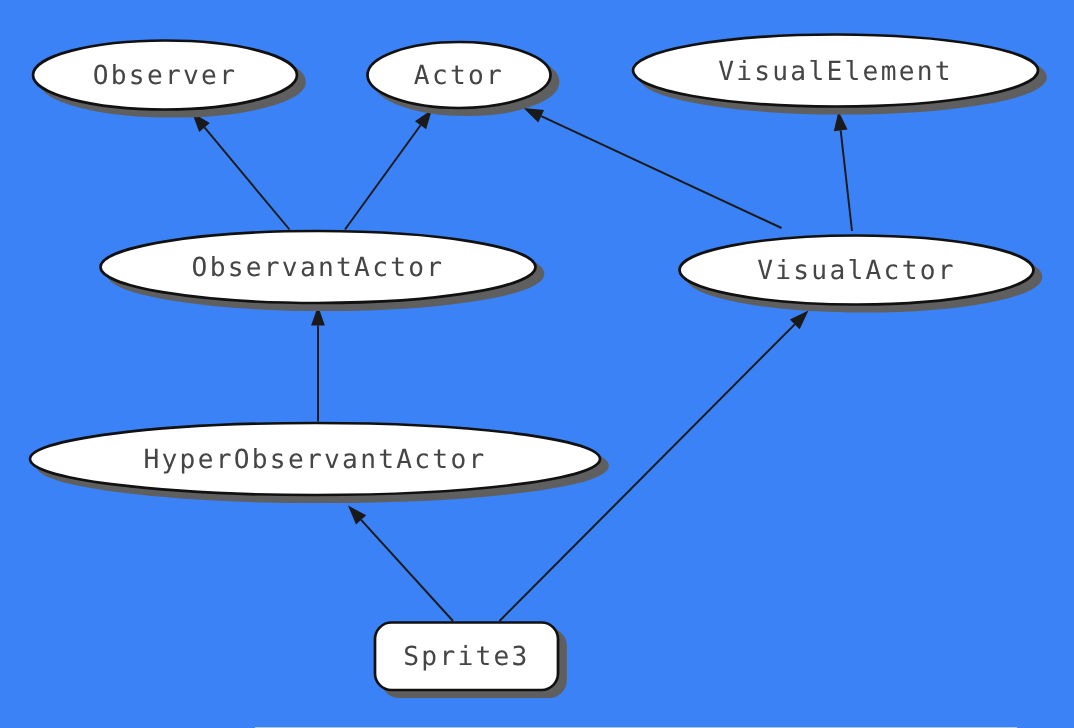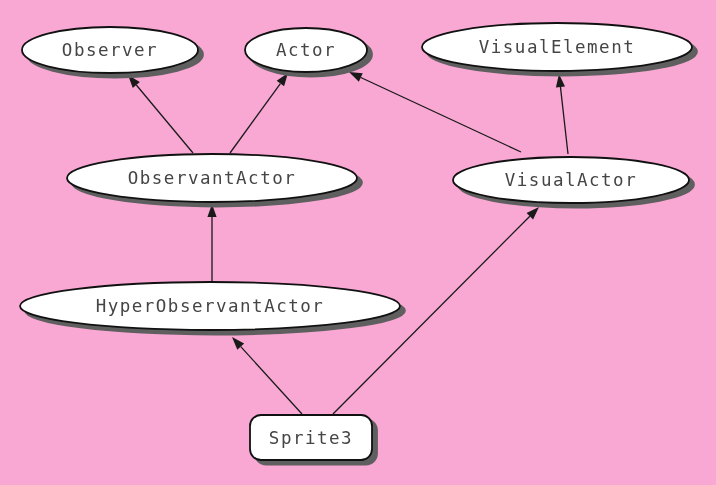--- a/index.html
+++ b/index.html
@@ -4,21 +4,21 @@
 <style>
   html, body {
     margin: 0;
     padding: 0;
     background: #ffffff;
   }
   .canvas {
     position: relative;
     width: 716px;
     height: 485px;
-    background: #f9a8d4;
+    background: #3b82f6;
     overflow: hidden;
   }
   svg {
     display: block;
   }
   .node-shadow {
     stroke-linejoin: round;
   }
   .node-shape {
     fill: #ffffff;

